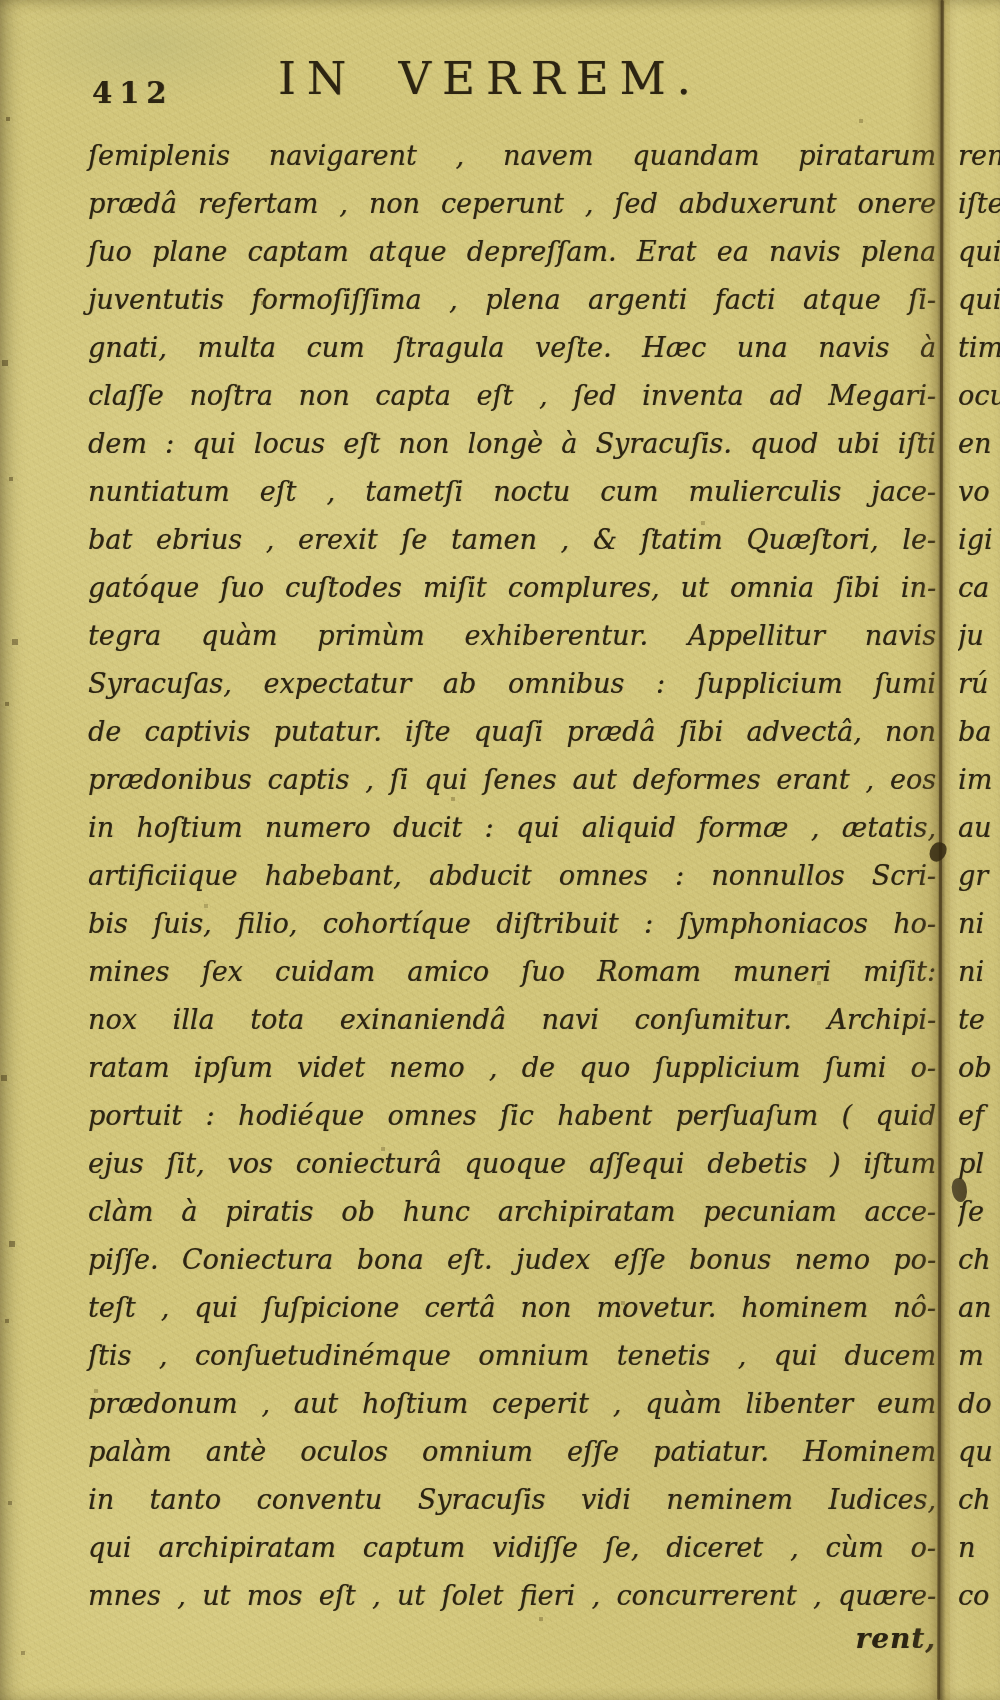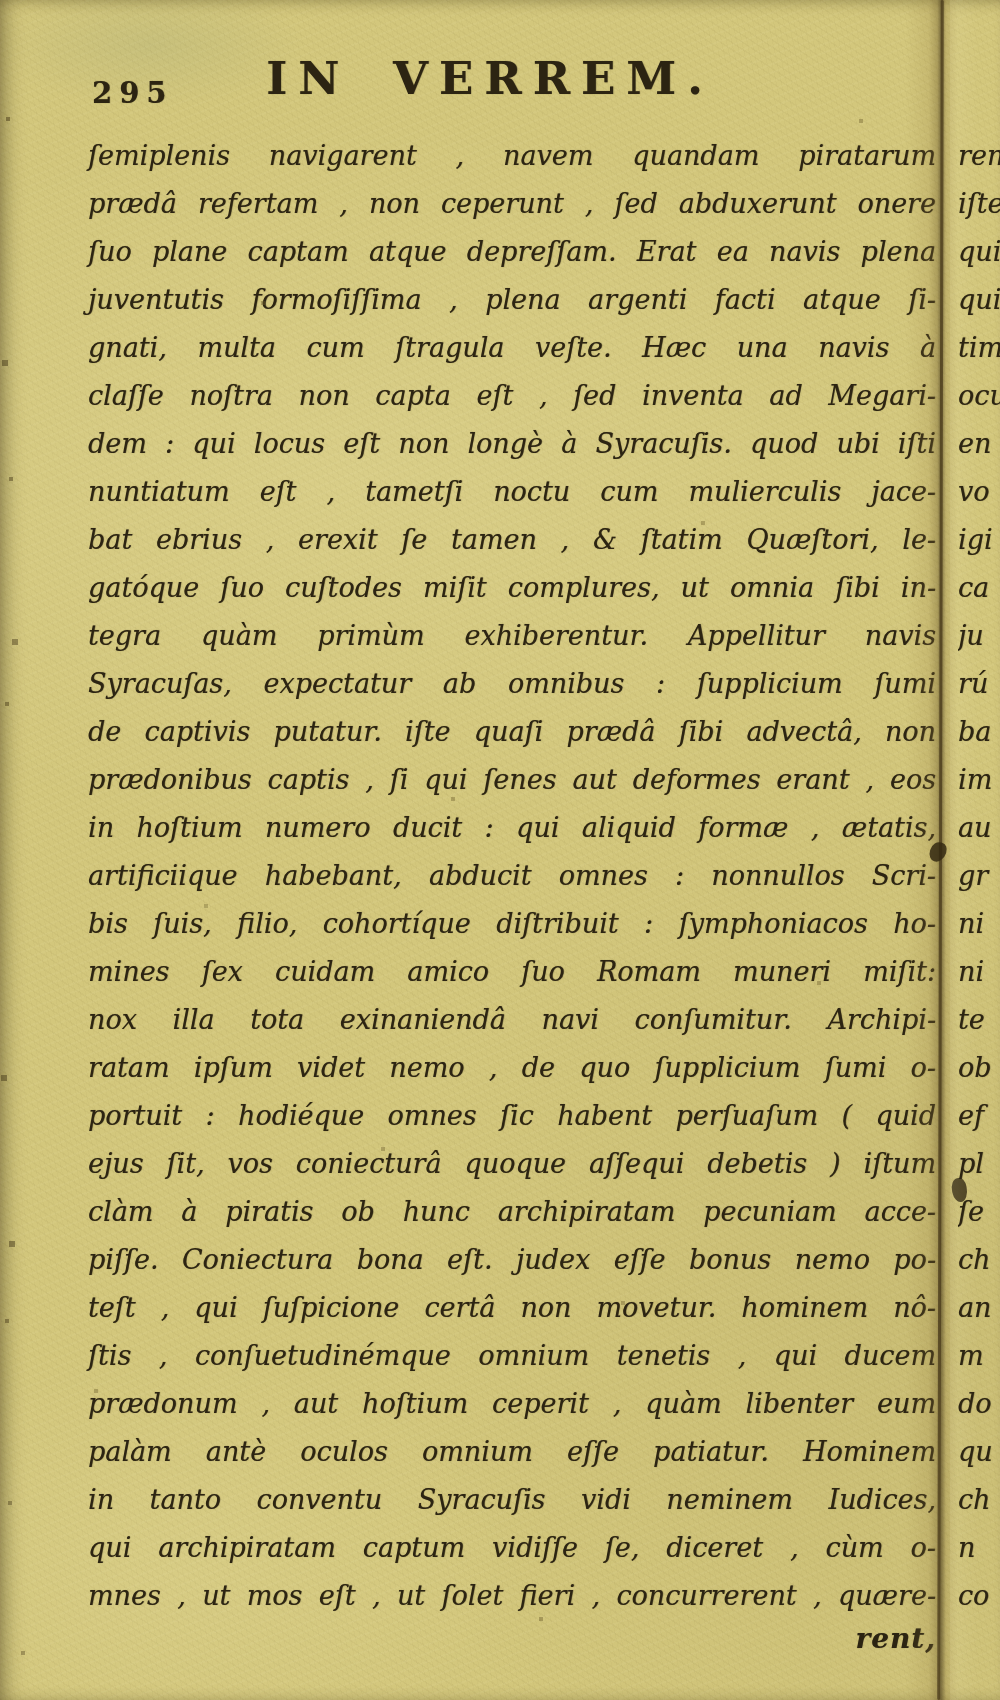--- a/index.html
+++ b/index.html
@@ -24,21 +24,21 @@
   }
   .ink{ color:var(--ink,#2c2412); text-shadow:0.4px 0.4px 0.8px rgba(44,36,18,0.55); }
 
   .page-number{
     position:absolute; left:92px; top:76px;
     font-size:29px; letter-spacing:7px; font-weight:bold;
   }
   .header-title{
     position:absolute; left:110px; top:52px; width:760px;
     text-align:center;
-    font-size:45px; font-weight:bold;
+    font-size:45px; font-weight:normal;
     letter-spacing:11px; word-spacing:16px;
   }
 
   .body-text{
     position:absolute; left:88px; top:132px; width:848px;
   }
   .text-line{
     height:48px; line-height:48px;
     font-size:27px; font-style:italic;
     white-space:nowrap;
@@ -108,21 +108,21 @@
       860px 120px 0 1px rgba(110,96,46,0.4),
       205px 905px 0 1px rgba(110,96,46,0.35),
       95px 1390px 0 1px rgba(110,96,46,0.4);
   }
 </style>
 </head>
 <body>
 
 <div class="page">
 
-  <div class="page-number ink">295</div>
+  <div class="page-number ink">412</div>
 
   <div class="header-title ink">IN VERREM.</div>
 
   <div class="body-text">
       <div class="text-line ink">ſemiplenis navigarent , navem quandam piratarum</div>
       <div class="text-line ink">prædâ refertam , non ceperunt , ſed abduxerunt onere</div>
       <div class="text-line ink">ſuo plane captam atque depreſſam. Erat ea navis plena</div>
       <div class="text-line ink">juventutis formoſiſſima , plena argenti facti atque ſi-</div>
       <div class="text-line ink">gnati, multa cum ſtragula veſte. Hæc una navis à</div>
       <div class="text-line ink">claſſe noſtra non capta eſt , ſed inventa ad Megari-</div>

